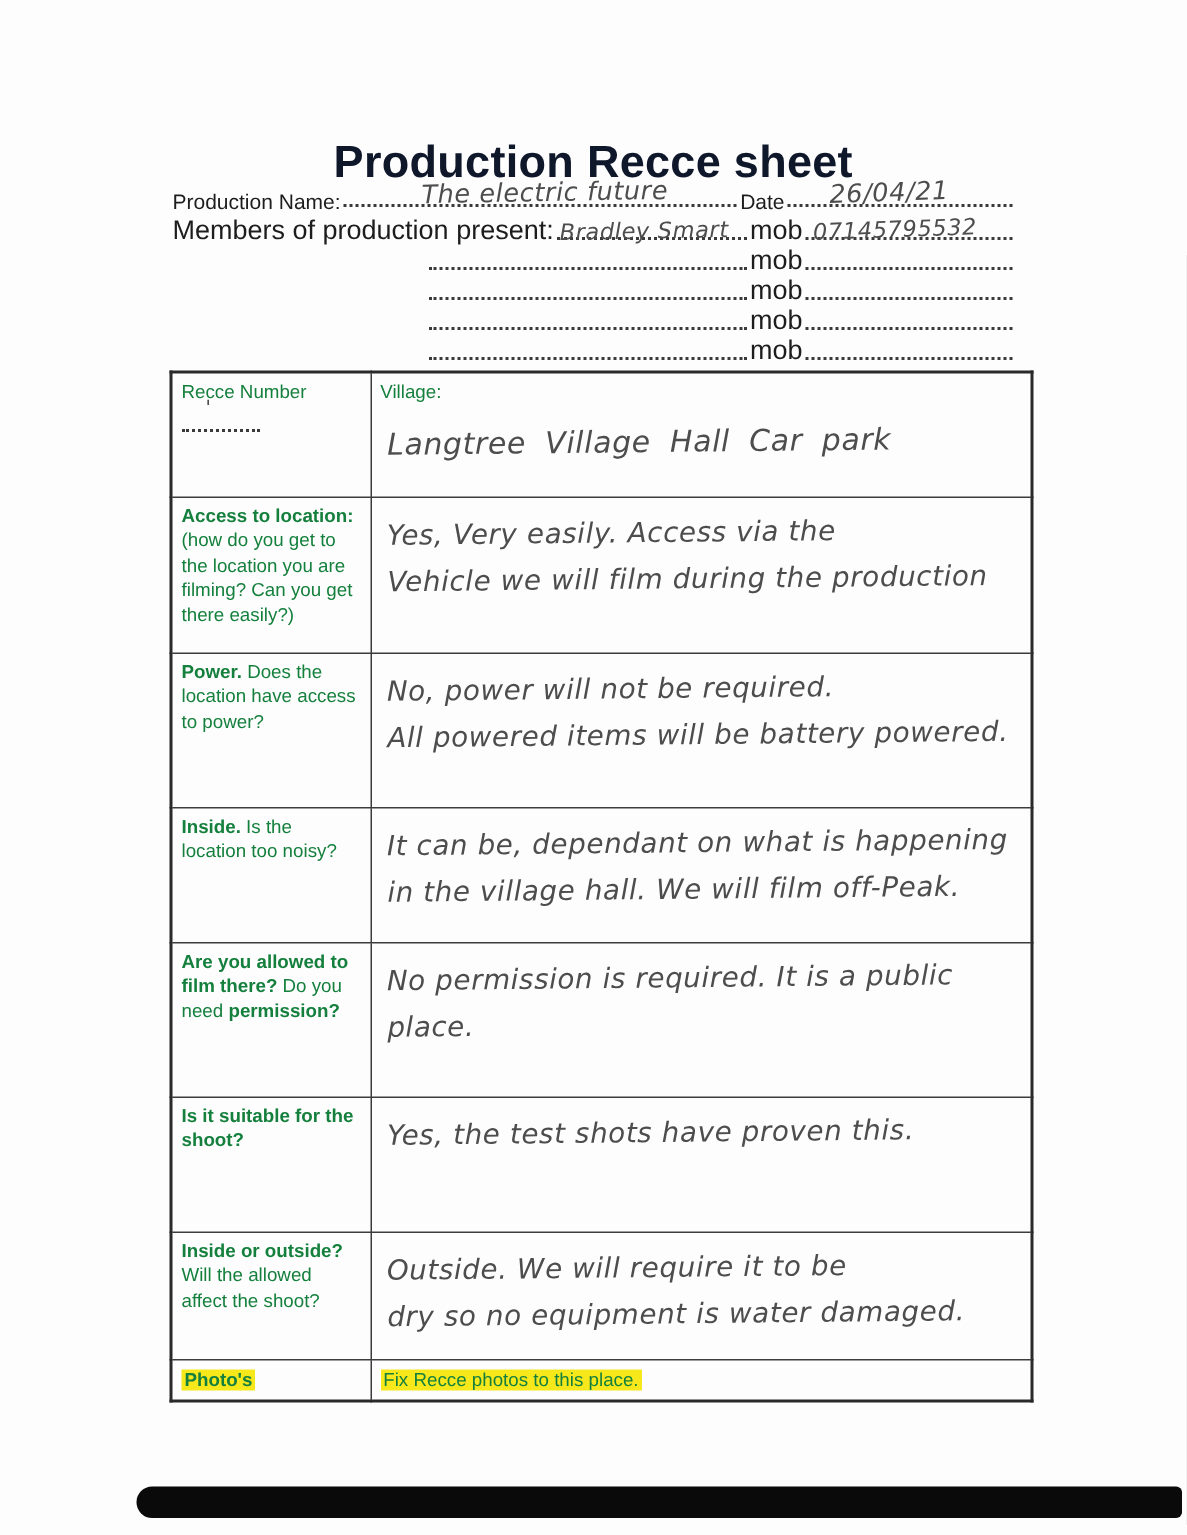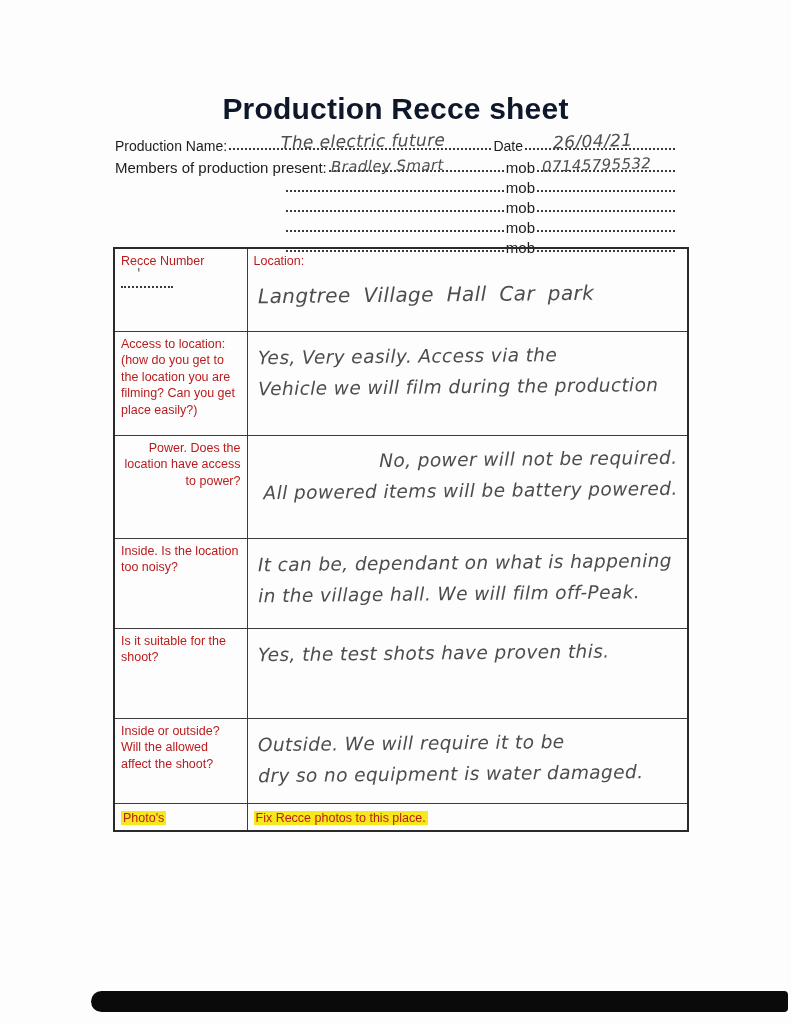--- a/index.html
+++ b/index.html
@@ -9,25 +9,25 @@
     background:#fdfdfd; overflow:hidden;
     font-family:"Liberation Sans", sans-serif; color:#1b1b1b;
   }
   .title {
     position:absolute; top:73px; left:0; width:100%;
     text-align:center; font-size:30px; font-weight:700; color:#0f172a;
     letter-spacing:0.2px;
     margin-top:19px;
   }
   
-  .form-area { position:absolute; left:115px; top:132px; width:562px; }
+  .form-area { position:absolute; left:115px; top:120px; width:562px; }
   .form-line { display:flex; align-items:flex-end; height:22px; }
   .form-line.short { height:20px; }
   .lbl { font-size:14px; white-space:nowrap; color:#1d1d1d; }
-  .lbl-sm { font-size:15px; }
+  .lbl-sm { font-size:18px; }
   .dots {
     flex:1 1 auto; border-bottom:2px dotted #3a3a3a;
     margin:0 2px 4px 2px; position:relative; min-width:18px;
   }
   .dots-b { flex:0 0 138px; }
   .dots-b.wide { flex-basis:150px; }
   .indent { margin-left:171px; }
   
   .hw {
     font-family:"DejaVu Sans", sans-serif; font-style:italic;
@@ -42,23 +42,23 @@
   table.recce {
     position:absolute; left:113px; top:247px; width:576px;
     border-collapse:collapse; table-layout:fixed;
     border:2px solid #2a2a2a;
   }
   table.recce td {
     border:1.5px solid #3c3c3c; vertical-align:top; padding:4px 6px;
     overflow:hidden;
   }
   td.label-cell { width:133px; }
-  .row-label { font-size:12.5px; line-height:1.33; color:#b91c1c; }
-  .b { font-weight:400; }
-  tr.r0 { height:83px; }  tr.r1 { height:104px; } tr.r2 { height:103px;text-align:right; }
+  .row-label { font-size:12.5px; line-height:1.33; color:#15803d; }
+  .b { font-weight:700; }
+  tr.r0 { height:83px; }  tr.r1 { height:104px; } tr.r2 { height:103px; }
   tr.r3 { height:90px; }  tr.r4 { height:103px; } tr.r5 { height:90px;margin-top:44px; }
   tr.r6 { height:85px; }  tr.r7 { height:26px; }
   .answer { font-size:18.5px; line-height:1.68; padding:4px 4px 0 4px; transform:rotate(-0.6deg); }
   .answer.loc { font-size:20px; padding-top:8px; word-spacing:6px; }
   .recce-dots {
     width:52px; height:14px; border-bottom:2px dotted #3a3a3a;
     position:relative; margin-top:4px;
   }
   .recce-mark { position:absolute; top:-9px; left:16px; font-size:13px; }
   .hl { background:var(--hl, #f7e81c); padding:0 2px; }
@@ -125,30 +125,30 @@
   <table class="recce">
     <tbody>
       <tr class="r0">
         <td class="label-cell">
           <div class="row-label">Recce Number</div>
           <div class="recce-dots">
             <span class="hw recce-mark">'</span>
           </div>
         </td>
         <td>
-          <div class="row-label">Location:</div>
+          <div class="row-label">Village:</div>
           <div class="hw answer loc">
             <div>Langtree Village Hall Car park</div>
           </div>
         </td>
       </tr>
 
       <tr class="r1">
         <td class="label-cell">
-          <div class="row-label"><span class="b">Access to location:</span><span> (how do you get to the location you are filming? Can you get place easily?)</span></div>
+          <div class="row-label"><span class="b">Access to location:</span><span> (how do you get to the location you are filming? Can you get there easily?)</span></div>
         </td>
         <td>
           <div class="hw answer">
             <div>Yes, Very easily. Access via the</div>
             <div>Vehicle we will film during the production</div>
           </div>
         </td>
       </tr>
 
       <tr class="r2">
@@ -168,20 +168,31 @@
           <div class="row-label"><span class="b">Inside.</span><span> Is the location too noisy?</span></div>
         </td>
         <td>
           <div class="hw answer">
             <div>It can be, dependant on what is happening</div>
             <div>in the village hall. We will film off-Peak.</div>
           </div>
         </td>
       </tr>
 
+      <tr class="r4">
+        <td class="label-cell">
+          <div class="row-label"><span class="b">Are you allowed to film there?</span><span> Do you need </span><span class="b">permission?</span></div>
+        </td>
+        <td>
+          <div class="hw answer">
+            <div>No permission is required. It is a public</div>
+            <div>place.</div>
+          </div>
+        </td>
+      </tr>
 
       <tr class="r5">
         <td class="label-cell">
           <div class="row-label"><span class="b">Is it suitable for the shoot?</span></div>
         </td>
         <td>
           <div class="hw answer">
             <div>Yes, the test shots have proven this.</div>
           </div>
         </td>

